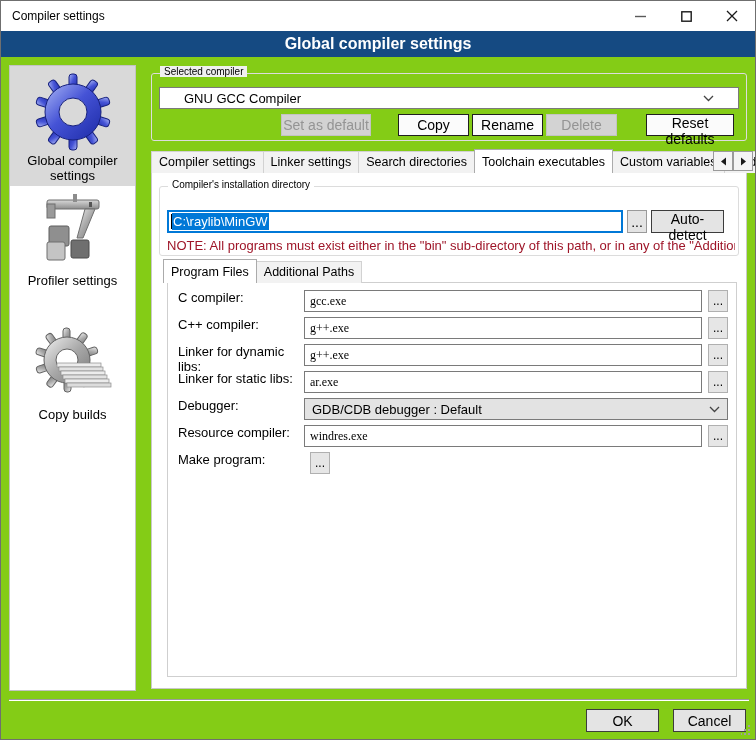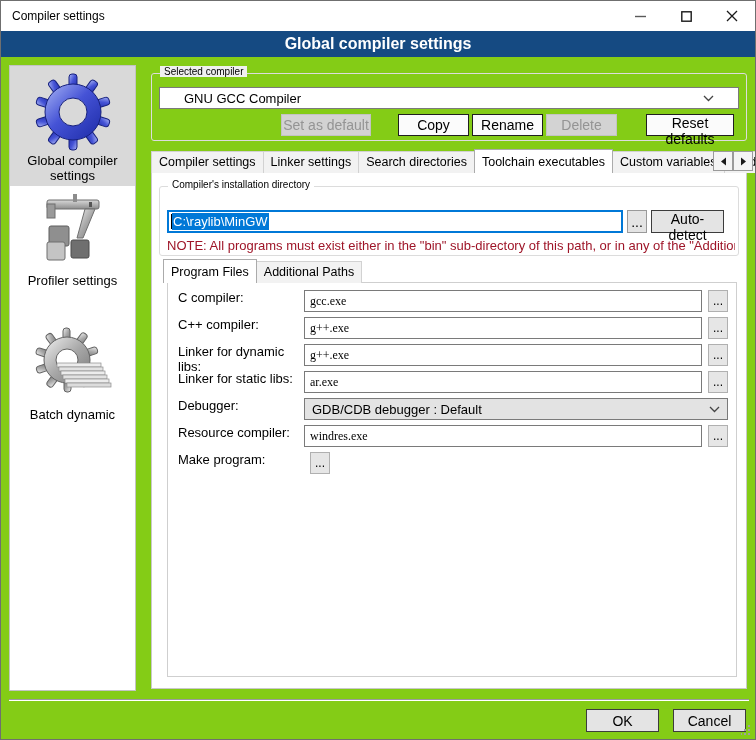--- a/index.html
+++ b/index.html
@@ -194,21 +194,21 @@
           <g>
             <rect x="24" y="37" width="44" height="4" fill="#ececec" stroke="#8e8e8e" stroke-width="0.7"></rect>
             <rect x="26" y="41" width="44" height="4" fill="#e2e2e2" stroke="#8e8e8e" stroke-width="0.7"></rect>
             <rect x="28" y="45" width="44" height="4" fill="#ececec" stroke="#8e8e8e" stroke-width="0.7"></rect>
             <rect x="30" y="49" width="44" height="4" fill="#e2e2e2" stroke="#8e8e8e" stroke-width="0.7"></rect>
             <rect x="32" y="53" width="44" height="4" fill="#ececec" stroke="#8e8e8e" stroke-width="0.7"></rect>
             <rect x="34" y="57" width="44" height="4" fill="#dcdcdc" stroke="#8e8e8e" stroke-width="0.7"></rect>
           </g>
         </svg>
       </span>
-      <span class="lbl">Batch dynamic</span>
+      <span class="lbl">Copy builds</span>
     </div>
   </div>
 
   <div class="groupbox" style="left:150px; top:72px; width:596px; height:68px;">
     <span class="grouplabel" style="background:#f0f0f0;">Selected compiler</span>
   </div>
   <div class="combobox" style="left:158px; top:86px; width:580px; height:22px;">
     <span>GNU GCC Compiler</span>
     <svg class="chev" width="11" height="7">
         <path d="M1 1 L5.5 5.5 L10 1" stroke="#444" fill="none" stroke-width="1.3"></path>

